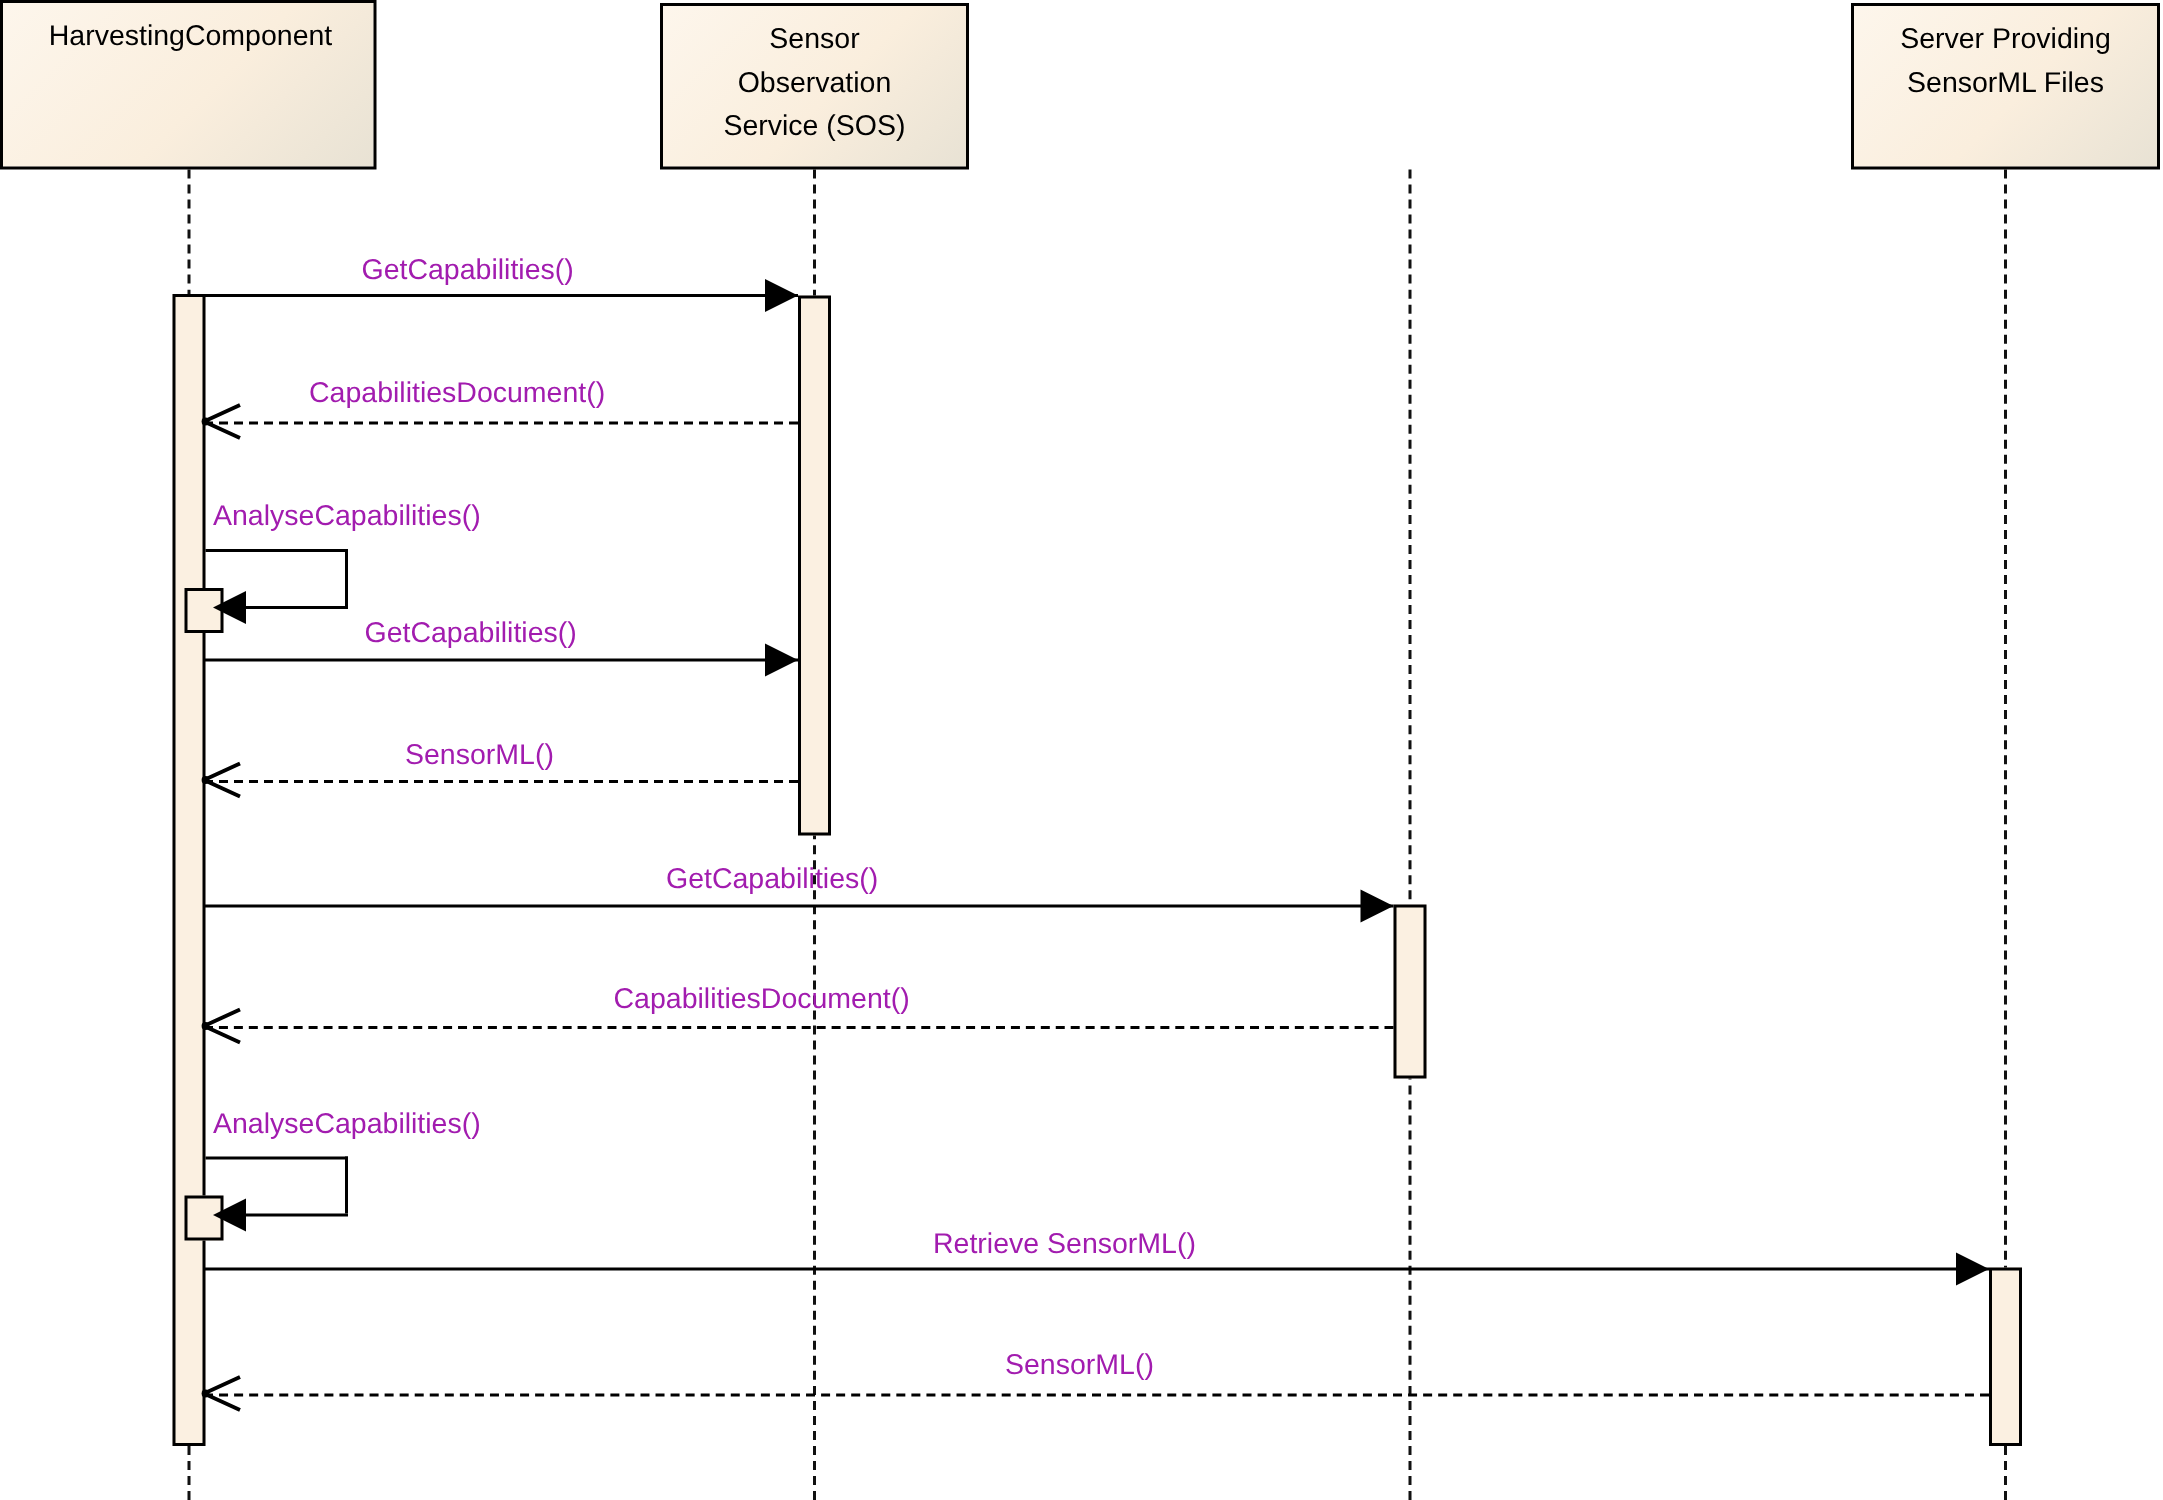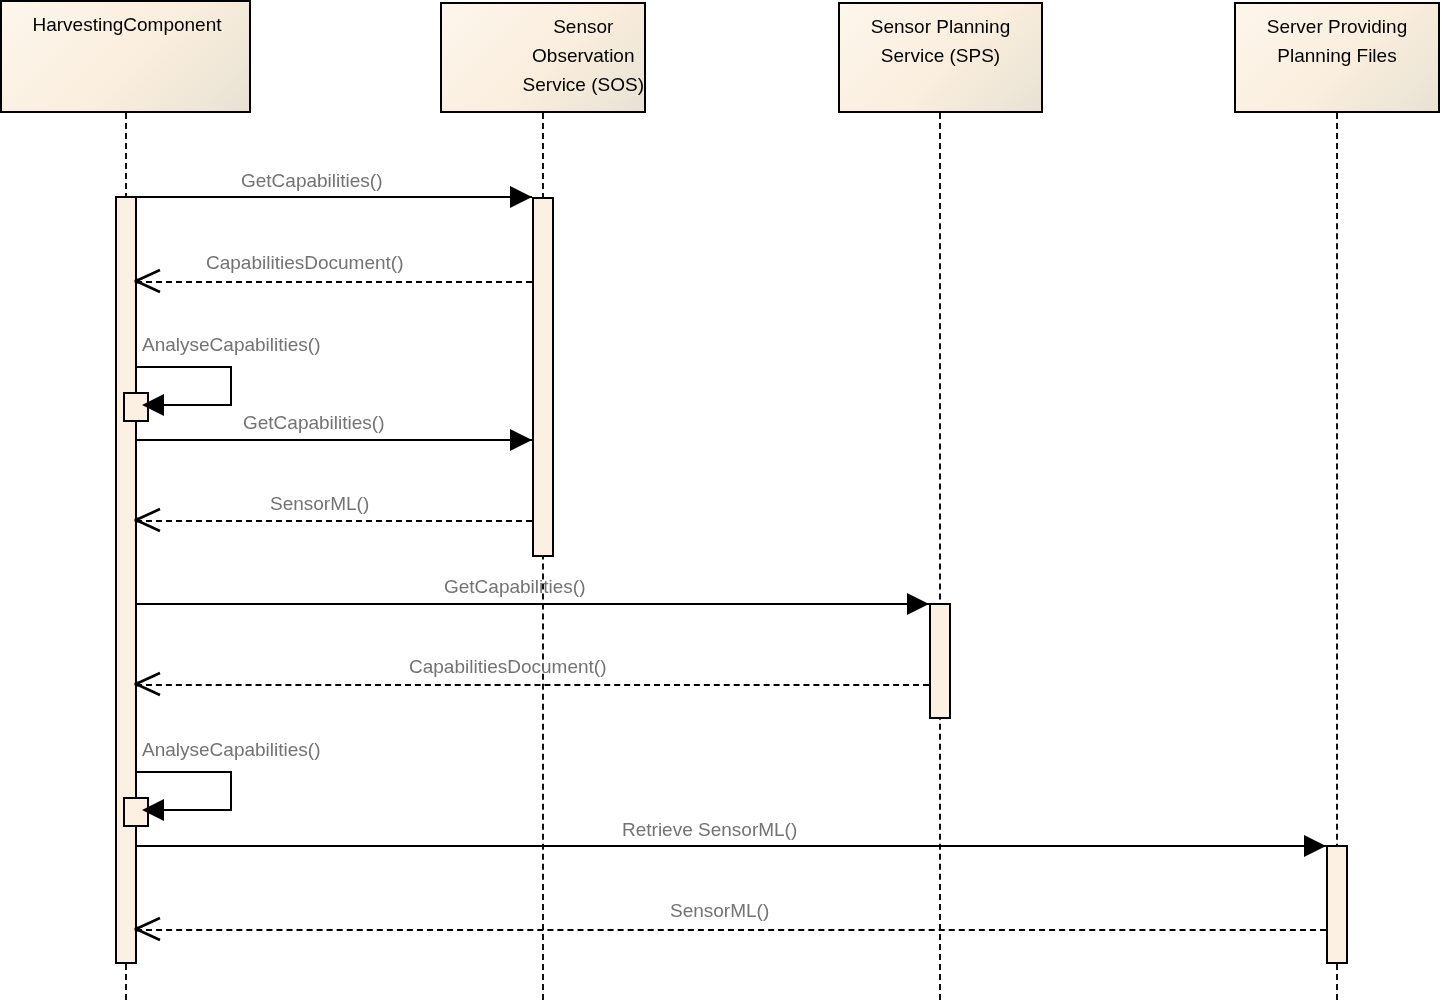--- a/index.html
+++ b/index.html
@@ -71,21 +71,21 @@
     border-top: 2px solid #000000;
     z-index: 4;
   }
   .msg-line.ret {
     border-top: 2px dashed #000000;
   }
   .msg-label {
     position: absolute;
     font-size: 19px;
     line-height: 22px;
-    color: #737373;
+    color: #a21caf;
     white-space: nowrap;
     z-index: 5;
   }
 
   
   .arrow-solid-r {
     position: absolute;
     width: 0; height: 0;
     border-top: 11px solid transparent;
     border-bottom: 11px solid transparent;
@@ -129,34 +129,30 @@
 </style>
 </head>
 <body>
 
 <div id="diagram">
     <div class="lifeline-stem" style="left: 125px; top: 113px; height: 887px;"></div>
     <div class="lifeline-box" style="left: 0px; top: 0px; width: 251px; height: 113px;">
       <div class="lifeline-label left-align">HarvestingComponent</div>
     </div>
     <div class="lifeline-stem" style="left: 542px; top: 113px; height: 887px;"></div>
-    <div class="lifeline-box" style="left: 440px; top: 2px; width: 206px; height: 111px; justify-content: flex-end;">
+    <div class="lifeline-box" style="left: 440px; top: 2px; width: 206px; height: 111px;">
       <div class="lifeline-label">Sensor
 Observation
 Service (SOS)</div>
     </div>
     <div class="lifeline-stem" style="left: 939px; top: 113px; height: 887px;"></div>
-    <div class="lifeline-box" style="left: 838px; top: 2px; width: 205px; height: 111px;">
-      <div class="lifeline-label">Sensor Planning
-Service (SPS)</div>
-    </div>
     <div class="lifeline-stem" style="left: 1336px; top: 113px; height: 887px;"></div>
     <div class="lifeline-box" style="left: 1234px; top: 2px; width: 206px; height: 111px;">
       <div class="lifeline-label">Server Providing
-Planning Files</div>
+SensorML Files</div>
     </div>
     <div class="activation" style="left: 115px; top: 196px; height: 768px;"></div>
     <div class="activation" style="left: 532px; top: 197px; height: 360px;"></div>
     <div class="activation" style="left: 929px; top: 603px; height: 116px;"></div>
     <div class="activation" style="left: 1326px; top: 845px; height: 119px;"></div>
     <div class="activation nested" style="left: 123px; top: 392px; height: 30px;"></div>
     <div class="activation nested" style="left: 123px; top: 797px; height: 30px;"></div>
     <div class="msg-label" style="left: 241px; top: 170px;">GetCapabilities()</div>
     <div class="msg-line" style="left: 136px; top: 196px; width: 396px;"></div>
     <div class="arrow-solid-r" style="left: 510px; top: 186px;"></div>

